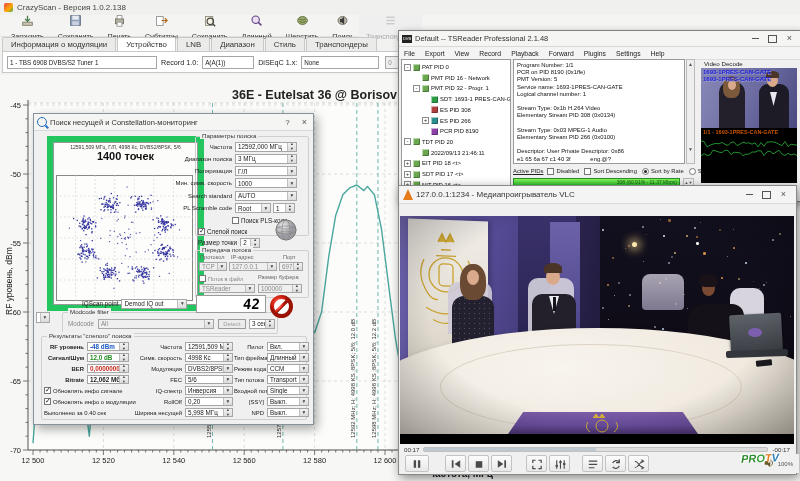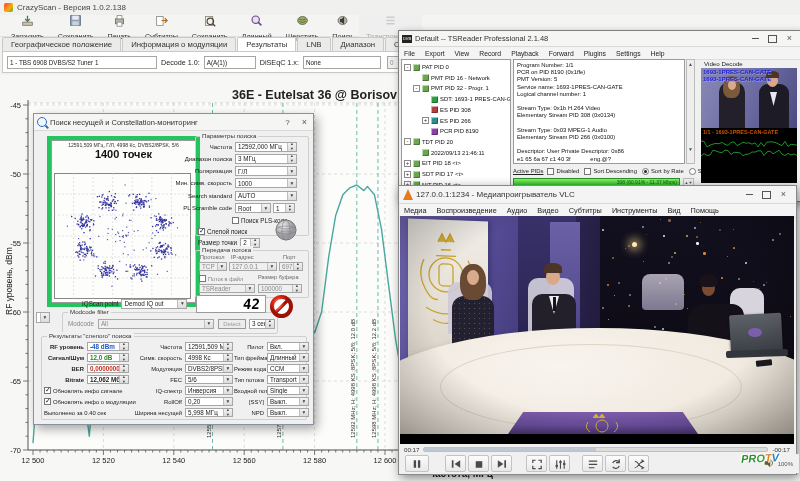--- a/index.html
+++ b/index.html
@@ -37,21 +37,21 @@
   .tab.active{background:#fff;position:relative;top:1px;padding-bottom:3px;}
   #cs-devpanel{left:2px;top:51px;width:796px;height:22px;background:#fff;border:1px solid #c9c9c7;display:flex;align-items:center;box-sizing:border-box;}
   #cs-devpanel .lbl{font-size:7.2px;margin:0 4px;}
   
   #chart-title{font-size:12.5px;font-weight:bold;color:#222;white-space:nowrap;}
   #chart-ylabel{font-size:8.5px;color:#222;transform:rotate(-90deg);transform-origin:left top;white-space:nowrap;}
   #chart-xlabel{font-size:10px;font-weight:bold;color:#222;white-space:nowrap;}
   
   #dlg{left:33px;top:113px;width:279px;height:310px;background:#f0f0f0;border:1px solid #88919c;box-shadow:3px 4px 10px rgba(0,0,0,.35);}
   #dlg-tbar{height:16px;}
-  #const-box{position:absolute;left:13px;top:22px;width:145px;height:163px;background:#fcfcfb;border:4px solid #22c55e;box-shadow:inset 0 0 0 1px #999;}
+  #const-box{position:absolute;left:13px;top:22px;width:145px;height:163px;background:#fcfcfb;border:6px solid #22c55e;box-shadow:inset 0 0 0 1px #999;}
   #const-head{font-size:5.1px;color:#333;text-align:center;margin-top:2px;white-space:nowrap;}
   #const-count{font-size:11px;font-weight:bold;color:#111;text-align:center;margin-top:0px;}
   .seven-seg{font-family:"DejaVu Sans Mono","Liberation Mono",monospace;font-weight:bold;transform:skewX(-6deg);}
   #dlg-counter{position:absolute;left:162px;top:181px;width:70px;height:18px;background:#fff;border:1px solid #9a9a9a;display:flex;align-items:center;justify-content:flex-end;font-size:14px;padding-right:5px;box-sizing:border-box;}
   #dlg-stop{position:absolute;left:236px;top:181px;width:23px;height:23px;}
   .prow{position:absolute;display:flex;align-items:center;height:11px;}
   .prow .lbl{text-align:right;margin-right:3px;}
   
   #ts-win{left:398px;top:30px;width:401px;height:170px;background:#f0f0f0;border:1px solid #7f7f7f;box-shadow:2px 3px 8px rgba(0,0,0,.4);}
   #ts-menu,#vlc-menu{display:flex;align-items:center;background:#f4f4f4;border-bottom:1px solid #ddd;}
@@ -154,33 +154,32 @@
           <div class="tb-lab">Поиск</div>
         </div>
         <div class="tb-btn disabled">
           <span style="opacity: 0.4;"><svg width="13" height="13" viewBox="0 0 16 16">
               <path d="M3 4 h10 M3 8 h10 M3 12 h10" stroke="#9a9a9a" stroke-width="1.6"></path>
             </svg></span>
           <div class="tb-lab">Транспондеры</div>
         </div>
       </div>
     <div id="cs-tabs" class="abs">
-        <div class="tab">Географическое положение</div>
         <div class="tab">Информация о модуляции</div>
-        <div class="tab active">Результаты</div>
+        <div class="tab active">Устройство</div>
         <div class="tab">LNB</div>
         <div class="tab">Диапазон</div>
         <div class="tab">Стиль</div>
         <div class="tab">Транспондеры</div>
       </div>
     <div id="cs-devpanel" class="abs">
       <div class="combo" style="width:150px;height:13px;margin-left:4px;">
           <span>1 - TBS 6908 DVBS/S2 Tuner 1</span>
         </div>
-      <span class="lbl">Decode 1.0:</span>
+      <span class="lbl">Record 1.0:</span>
       <div class="combo" style="width:52px;height:13px;">
           <span>A(A(1))</span>
         </div>
       <span class="lbl">DiSEqC 1.x:</span>
       <div class="combo" style="width:78px;height:13px;">
           <span>None</span>
         </div>
       <div class="spin disabled" style="width:26px;height:13px;margin-left:6px;">
           <span>0</span>
         </div>
@@ -1510,30 +1509,20 @@
       <span class="wbtns" style="margin-right:4px;">
         <span class="wbtn">
             <i class="mini"></i>
           </span>
         <span class="wbtn">
             <i class="maxi"></i>
           </span>
         <span class="wbtn">×</span>
       </span>
     </div>
-    <div id="vlc-menu" style="height:13px;">
-        <div class="mitem" style="font-size: 7.3px;">Медиа</div>
-        <div class="mitem" style="font-size: 7.3px;">Воспроизведение</div>
-        <div class="mitem" style="font-size: 7.3px;">Аудио</div>
-        <div class="mitem" style="font-size: 7.3px;">Видео</div>
-        <div class="mitem" style="font-size: 7.3px;">Субтитры</div>
-        <div class="mitem" style="font-size: 7.3px;">Инструменты</div>
-        <div class="mitem" style="font-size: 7.3px;">Вид</div>
-        <div class="mitem" style="font-size: 7.3px;">Помощь</div>
-      </div>
     <div id="vlc-video">
         <div style="left: 0px; top: 0px; width: 394px; height: 218px; position: absolute; background: linear-gradient(100deg, rgb(69, 60, 120) 0%, rgb(51, 43, 92) 30%, rgb(26, 20, 48) 62%, rgb(12, 9, 22) 100%);"></div>
         <div style="position: absolute; left: 0px; top: 0px; width: 118px; height: 185px; background: linear-gradient(105deg, rgb(122, 111, 192), rgb(90, 79, 158) 50%, rgb(66, 58, 118));"></div>
         <div style="position: absolute; left: 8px; top: 4px; width: 80px; height: 154px; background: linear-gradient(rgb(242, 238, 232), rgb(217, 210, 198)); transform: skewY(2deg); box-shadow: rgba(0, 0, 0, 0.3) 2px 0px 6px;"><svg width="80" height="154" viewBox="0 0 80 154">
             <g stroke="#c9a22e" fill="none" stroke-width="1.3">
               <path d="M30 22 l4-8 4 8 4-8 4 8" fill="#d4af37"></path>
               <circle cx="38" cy="55" r="17"></circle>
               <rect x="31" y="44" width="14" height="22" rx="4"></rect>
               <path d="M16 40 q-8 16 4 34 q4 6 10 6"></path>
               <path d="M60 40 q8 16 -4 34 q-4 6 -10 6"></path>

